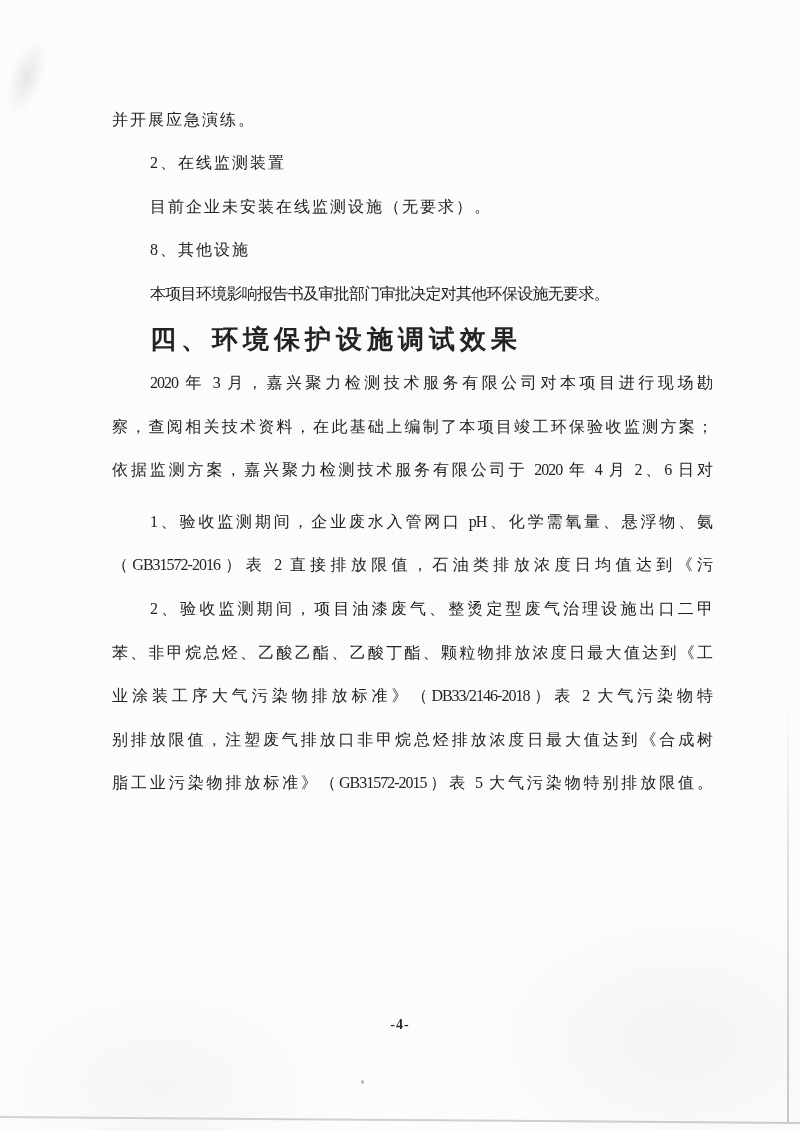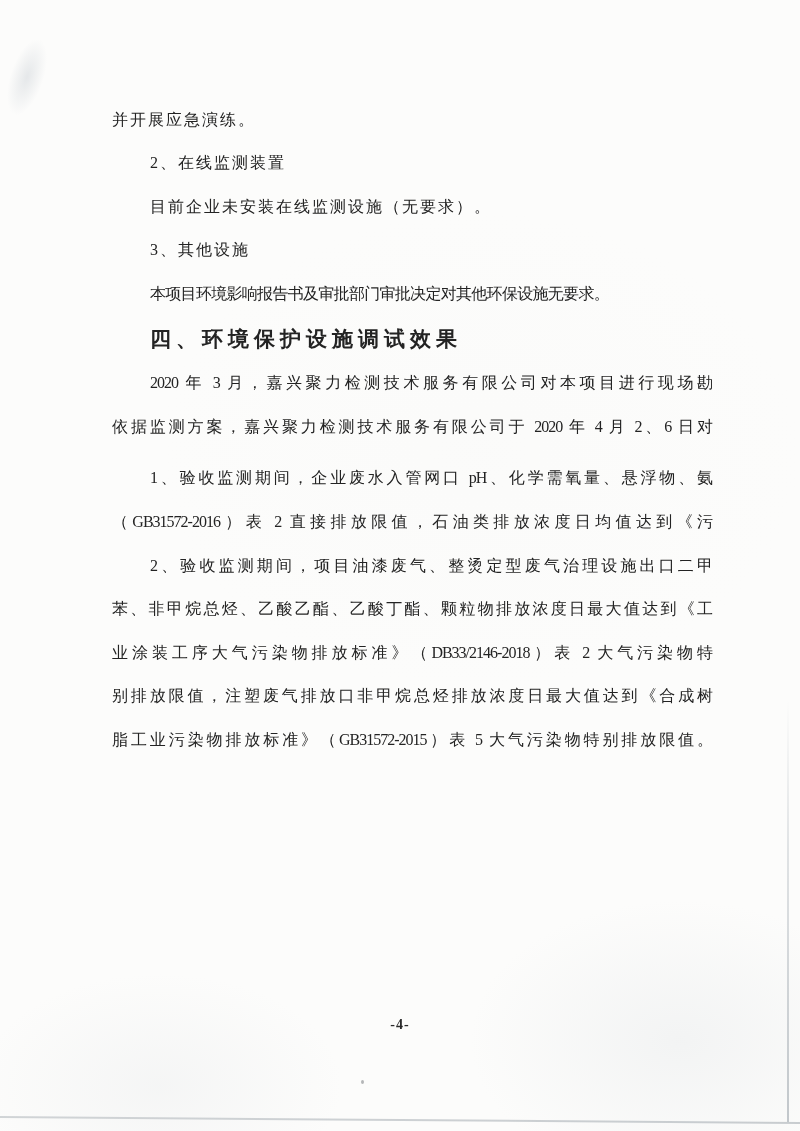--- a/index.html
+++ b/index.html
@@ -38,21 +38,21 @@
     white-space: normal;
     text-align: justify;
     text-align-last: justify;
   }
   .ln.tight {
     letter-spacing: -0.7px;
   }
   .ln.indent { padding-left: 38px; }
   .ln.heading {
     font-weight: bold;
-    font-size: 21px;
+    font-size: 26px;
     letter-spacing: 5px;
   }
   .gap-sm { margin-top: 3px; }
   .gap-md { margin-top: 8px; }
   .gap-xs { margin-top: 1px; }
   .page-footer {
     position: absolute;
     left: 0;
     top: 1017px;
     width: 800px;
@@ -106,24 +106,25 @@
 <body>
 
 <div class="page">
 
   <div class="smudge-topleft"></div>
 
   <div class="textcol">
     <div class="ln">并开展应急演练。</div>
     <div class="ln indent">2、在线监测装置</div>
     <div class="ln indent">目前企业未安装在线监测设施（无要求）。</div>
-    <div class="ln indent">3、其他设施</div>
+    <div class="ln indent">8、其他设施</div>
     <div class="ln indent tight">本项目环境影响报告书及审批部门审批决定对其他环保设施无要求。</div>
     <div class="ln indent heading gap-sm">四、环境保护设施调试效果</div>
     <div class="ln indent fill">2020 年 3 月，嘉兴聚力检测技术服务有限公司对本项目进行现场勘</div>
+    <div class="ln fill">察，查阅相关技术资料，在此基础上编制了本项目竣工环保验收监测方案；</div>
     <div class="ln fill">依据监测方案，嘉兴聚力检测技术服务有限公司于 2020 年 4 月 2、6 日对</div>
     <div class="ln indent fill gap-md">1、验收监测期间，企业废水入管网口 pH、化学需氧量、悬浮物、氨</div>
     <div class="ln fill">（GB31572-2016）表 2 直接排放限值，石油类排放浓度日均值达到《污</div>
     <div class="ln indent fill gap-xs">2、验收监测期间，项目油漆废气、整烫定型废气治理设施出口二甲</div>
     <div class="ln fill">苯、非甲烷总烃、乙酸乙酯、乙酸丁酯、颗粒物排放浓度日最大值达到《工</div>
     <div class="ln fill">业涂装工序大气污染物排放标准》（DB33/2146-2018）表 2 大气污染物特</div>
     <div class="ln fill">别排放限值，注塑废气排放口非甲烷总烃排放浓度日最大值达到《合成树</div>
     <div class="ln fill">脂工业污染物排放标准》（GB31572-2015）表 5 大气污染物特别排放限值。</div>
   </div>
 

